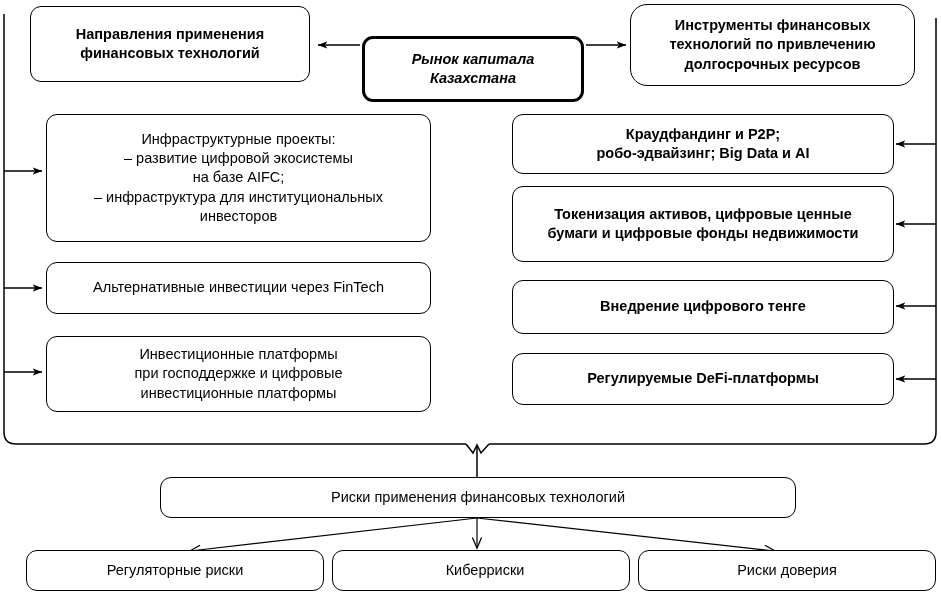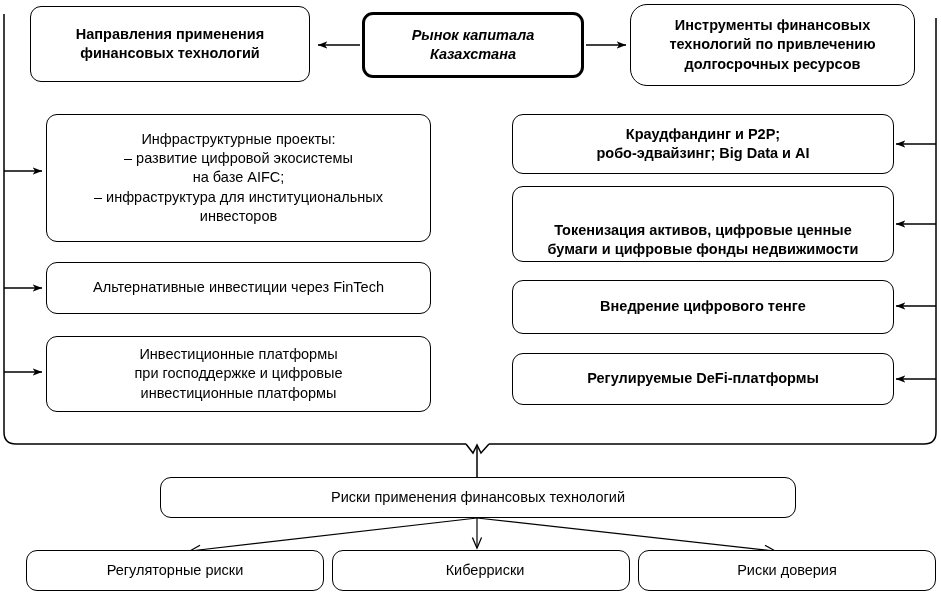--- a/index.html
+++ b/index.html
@@ -41,20 +41,21 @@
     font-size: 14.5px;
     padding: 2px 8px;
     z-index: 2;
   }
   .node .txt {
     display: block;
     white-space: pre-line;
   }
   .node.bold-border {
     border-width: 3.2px;
+    margin-top: 24px;
   }
   .node.b {
     font-weight: bold;
   }
   .node.ital {
     font-style: italic;
     font-weight: bold;
   }
 </style>
 </head>
@@ -140,21 +141,21 @@
     <span class="txt">Инвестиционные платформы
 при господдержке и цифровые
 инвестиционные платформы</span>
   </div>
 
   <div class="node b" style="left:512px; top:114px; width:382px; height:60px;">
     <span class="txt">Краудфандинг и P2P;
 робо-эдвайзинг; Big Data и AI</span>
   </div>
 
-  <div class="node b" style="left:512px; top:186px; width:382px; height:76px;align-items:flex-end;">
+  <div class="node b" style="left:512px; top:186px; width:382px; height:76px;">
     <span class="txt">Токенизация активов, цифровые ценные
 бумаги и цифровые фонды недвижимости</span>
   </div>
 
   <div class="node b" style="left:512px; top:280px; width:382px; height:54px;">
     <span class="txt">Внедрение цифрового тенге</span>
   </div>
 
   <div class="node b" style="left:512px; top:353px; width:382px; height:52px;">
     <span class="txt">Регулируемые DeFi-платформы</span>

